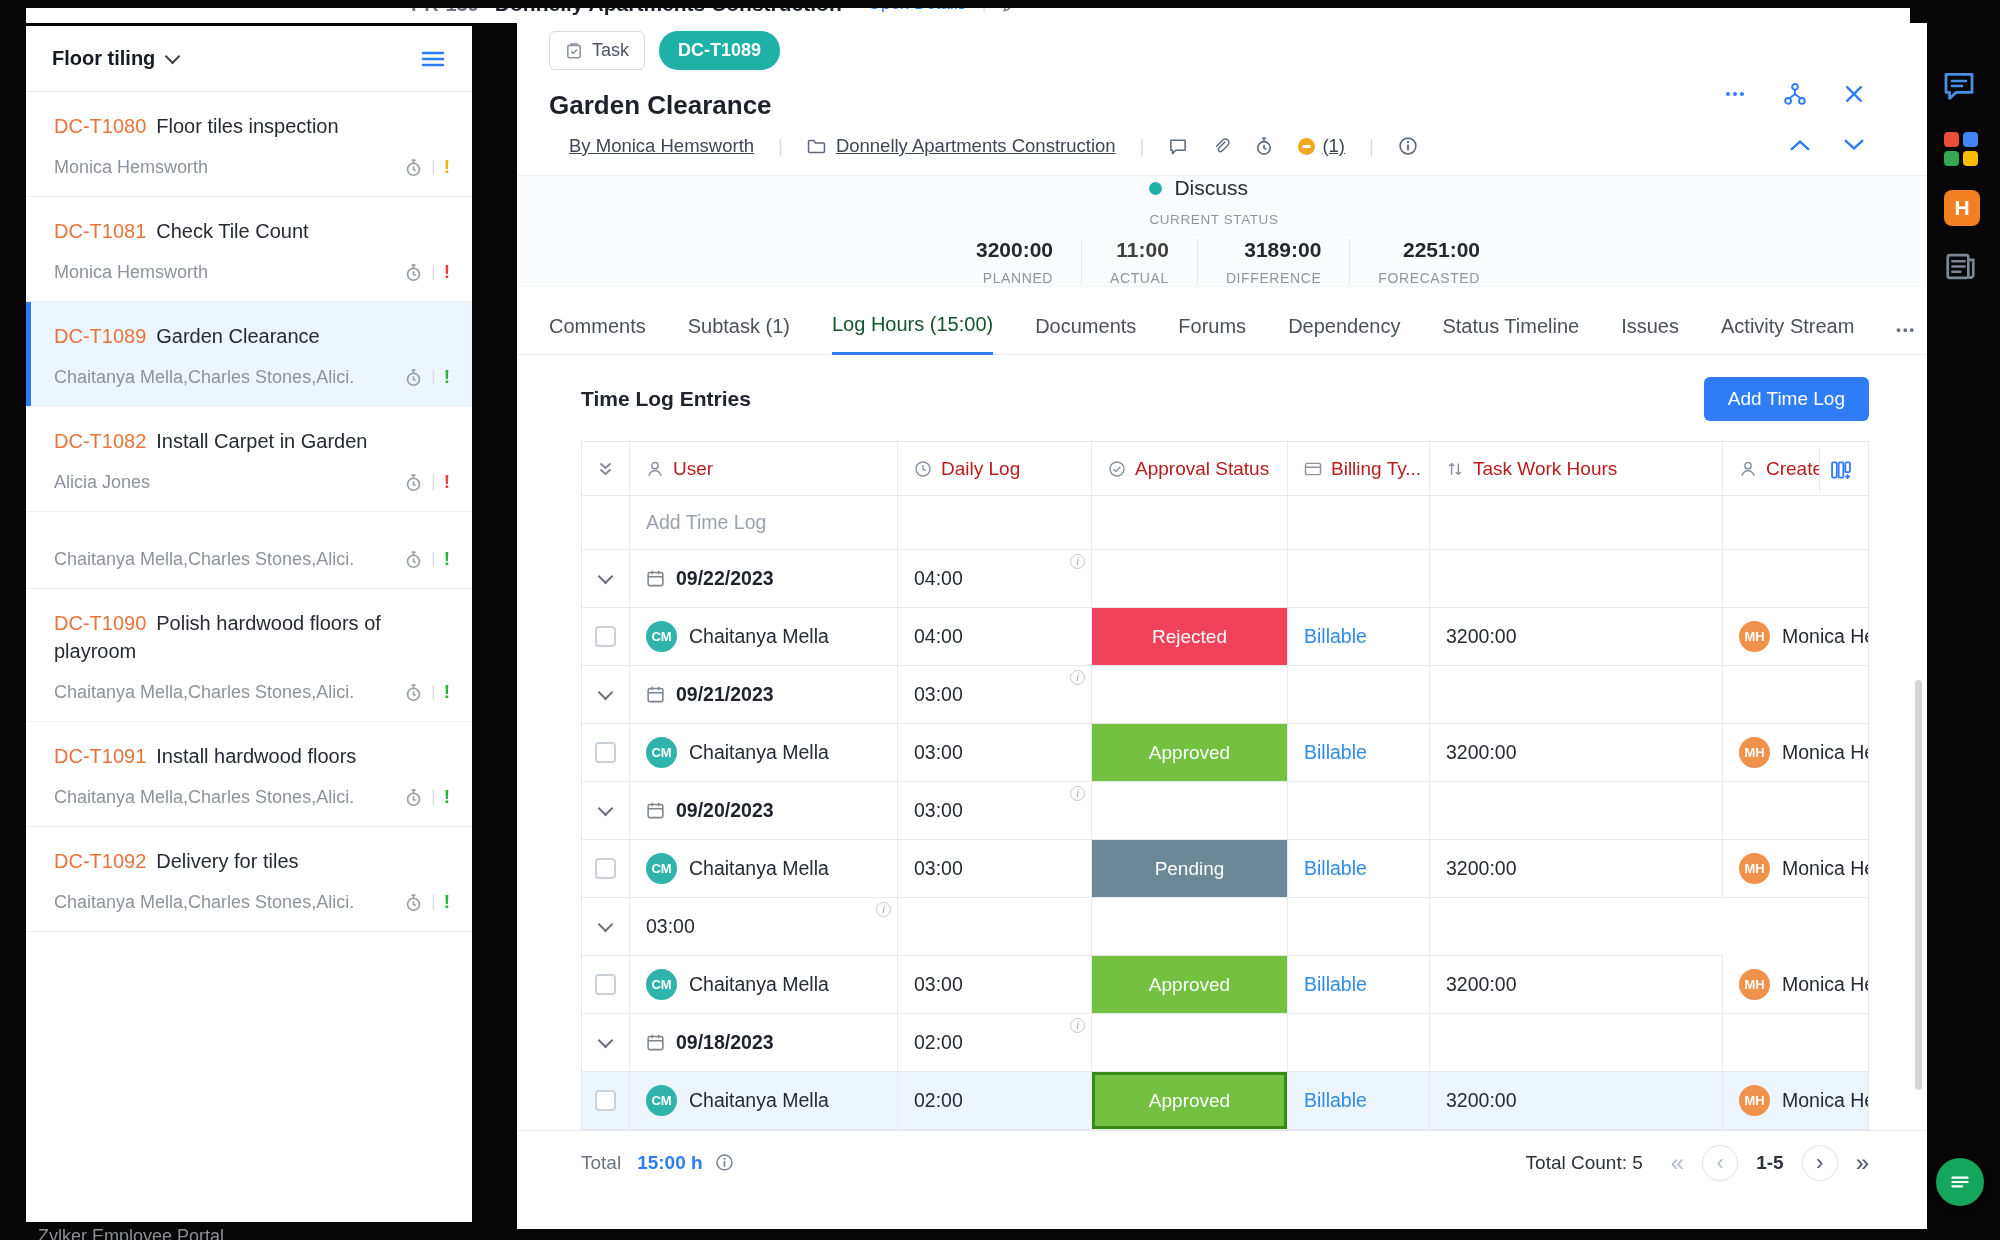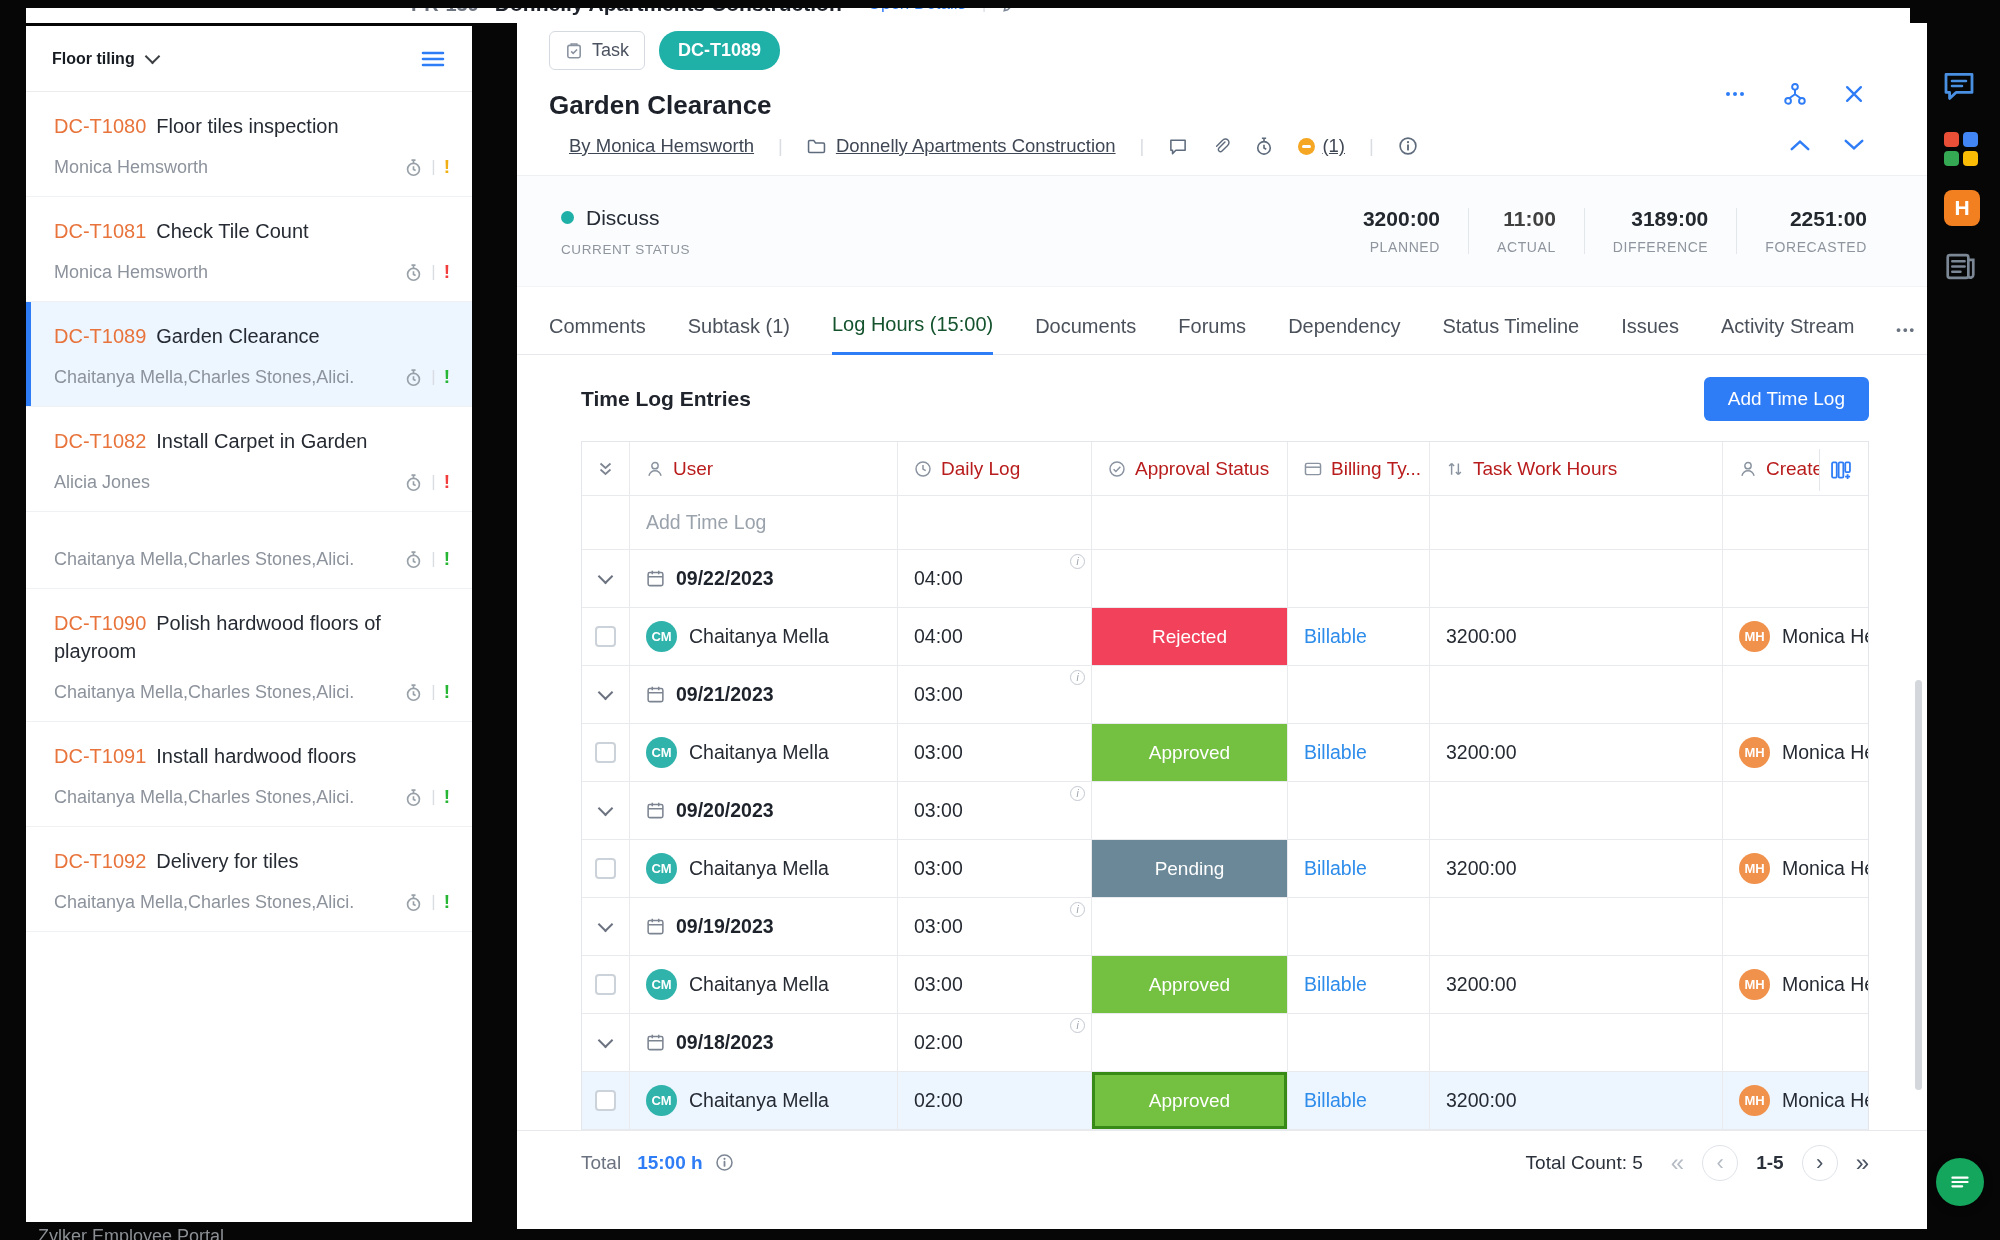--- a/index.html
+++ b/index.html
@@ -16,21 +16,21 @@
   .underlay-inner { position:absolute; left:385px; top:-16px; display:flex; align-items:center; gap:16px; white-space:nowrap; }
   .u-id { font-size:20px; color:#6d7480; font-weight:600; }
   .u-name { font-size:21px; color:#1d212a; font-weight:700; }
   .u-open { font-size:17px; color:#2e7cf6; margin-left:10px; }
   .u-sep { color:#d9dde2; }
   .u-ico { color:#7c8694; }
 
   
   .left-panel { position:absolute; left:26px; top:26px; width:446px; height:1196px; background:#fff; z-index:3; overflow:hidden; }
   .lp-header { height:66px; display:flex; align-items:center; justify-content:space-between; padding:0 26px; border-bottom:1px solid #ececec; }
-  .lp-title { display:flex; align-items:center; gap:12px; font-size:16px; font-weight:700; color:#171b22; }
+  .lp-title { display:flex; align-items:center; gap:12px; font-size:20px; font-weight:700; color:#171b22; }
   .chev-dn { width:11px; height:11px; border-right:2.5px solid #3c4043; border-bottom:2.5px solid #3c4043; transform:rotate(45deg); margin-top:-5px; }
   .hamburger { color:#2e7cf6; cursor:pointer; }
   .task-item { position:relative; padding:20px 22px 18px 28px; border-bottom:1px solid #f0f1f2; cursor:pointer; background:#fff; }
   .task-item.selected { background:#edf5ff; }
   .task-item.selected::before { content:""; position:absolute; left:0; top:0; bottom:0; width:5px; background:#2e7cf6; }
   .t-line1 { font-size:20px; color:#262b33; line-height:28px; }
   .t-id { color:#e8743c; margin-right:10px; }
   .t-line2 { margin-top:16px; display:flex; justify-content:space-between; align-items:center; }
   .t-assignees { font-size:18px; color:#8d939c; max-width:300px; white-space:nowrap; overflow:hidden; }
   .t-meta { display:flex; align-items:center; gap:8px; color:#98a0a8; flex:0 0 auto; }
@@ -55,21 +55,21 @@
 
   .task-title { margin:20px 0 0 32px; font-size:26px; font-weight:600; color:#1d212a; }
   .byline { margin:14px 0 0 52px; display:flex; align-items:center; gap:24px; font-size:18.5px; color:#3f4754;text-decoration:underline; }
   .byline .sep { color:#d9dde2; }
   .byline .ic { color:#5e6b7c; }
   .byline .proj { display:flex; align-items:center; gap:10px; }
   .flag-chip { display:flex; align-items:center; gap:7px; }
   .flag-dot { width:17px; height:17px; border-radius:50%; background:#f5a623; position:relative; }
   .flag-dot::after { content:""; position:absolute; left:4px; top:7px; width:9px; height:3px; background:#fff; border-radius:2px; }
 
-  .status-band { margin-top:18px; height:112px; background:#fbfcfd; border-top:1px solid #eef0f2; border-bottom:1px solid #f2f4f6; display:flex; align-items:center; justify-content:space-between; padding:0 60px 0 44px; }
+  .status-band { margin-top:18px; height:112px; background:#fbfcfd; border-top:1px solid #eef0f2; border-bottom:1px solid #f2f4f6; display:flex; align-items:center; justify-content:space-between; padding:0 60px 0 44px;flex-direction:column; }
   .cs-left { }
   .cs-status { display:flex; align-items:center; gap:12px; font-size:21px; color:#262c36; font-weight:500; }
   .cs-dot { width:13px; height:13px; border-radius:50%; background:#1fb0a8; }
   .cs-caption { margin-top:12px; font-size:13.5px; color:#8e959e; letter-spacing:.6px; }
   .stats { display:flex; align-items:center; }
   .stat { text-align:right; padding:0 28px; }
   .stat:last-child { padding-right:0; }
   .stat-val { font-size:21px; font-weight:700; color:#23282f; }
   .stat-val.green { color:#404040; }
   .stat-lbl { margin-top:8px; font-size:14px; color:#8e959e; letter-spacing:.6px; }
@@ -688,31 +688,20 @@
           <span class="avatar mh">MH</span>
           <span>Monica Hemsworth</span>
         </div>
     </div>
 
     <div class="trow grow">
       <div class="cell center">
           <span class="gchev"></span>
         </div>
       <div class="cell">
-          <span class="gdate">
-            <span class="ic">
-              <svg width="19" height="19" viewBox="0 0 16 16">
-                <rect x="1.8" y="3" width="12.4" height="11" rx="1.4" fill="none" stroke="currentColor" stroke-width="1.3"></rect>
-                <path d="M1.8 6.6h12.4M5.3 1.4v3.1M10.7 1.4v3.1" stroke="currentColor" stroke-width="1.3"></path>
-              </svg>
-            </span>
-            <span>09/19/2023</span>
-          </span>
-        </div>
-      <div class="cell">
           <span>03:00</span>
           <span class="ginfo"></span>
         </div>
       <div class="cell"></div>
         <div class="cell"></div>
         <div class="cell"></div>
         <div class="cell last"></div>
     </div>
     <div class="trow erow">
       <div class="cell center">

